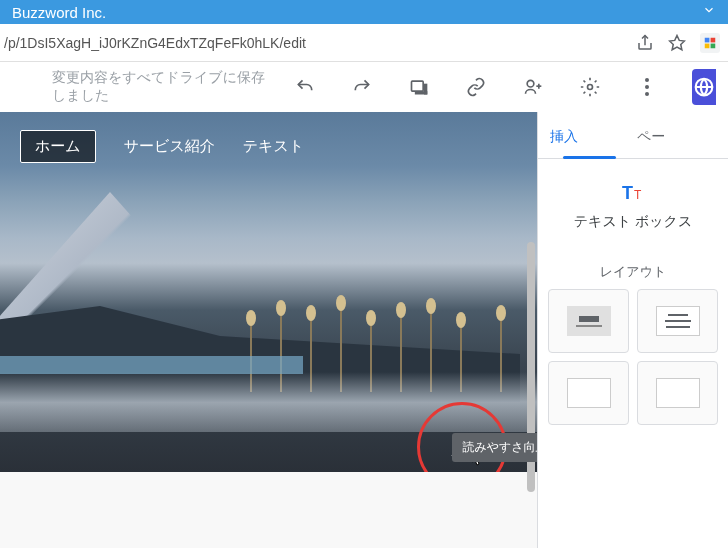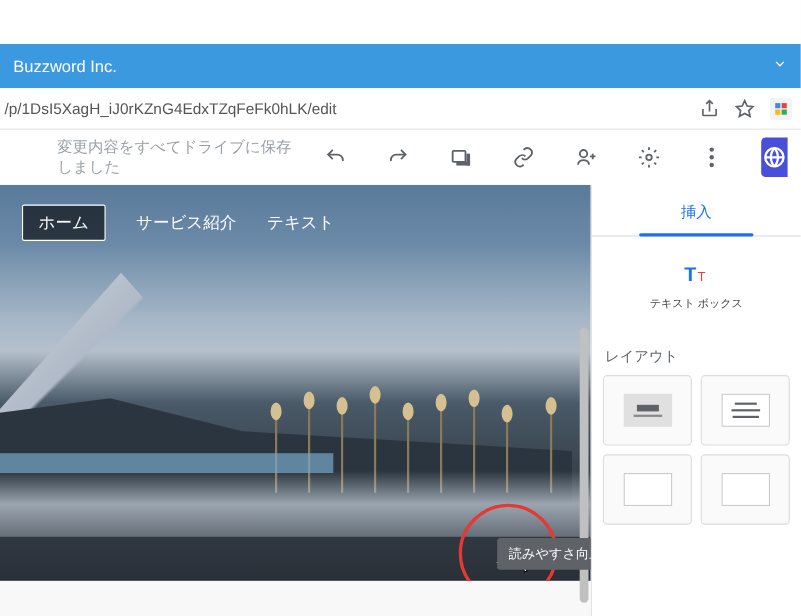--- a/index.html
+++ b/index.html
@@ -1,18 +1,18 @@
 <!DOCTYPE html>
 <html><head>
 <meta charset="utf-8">
 <style>
 * { margin: 0; padding: 0; box-sizing: border-box; }
 body { font-family: -apple-system, BlinkMacSystemFont, "Segoe UI", "Hiragino Sans", "Meiryo", sans-serif; width: 728px; height: 560px; overflow: hidden; background: #fff; position: relative; }
 
-.titlebar { background: #3b99e0; color: #fff; height: 40px; display: flex; align-items: center; padding: 0 12px; justify-content: space-between; margin-top: 40px; }
+.titlebar { background: #3b99e0; color: #fff; height: 24px; display: flex; align-items: center; padding: 0 12px; justify-content: space-between; }
 .titlebar-text { font-size: 15px; color: #fff; }
 .titlebar-chevron { color: #fff; }
 
 .urlbar { height: 38px; background: #fff; border-bottom: 1px solid #e0e0e0; display: flex; align-items: center; padding: 0 8px 0 0; gap: 10px; }
 .url-text { flex: 1; color: #555; font-size: 14px; padding-left: 4px; white-space: nowrap; overflow: hidden; }
 .url-icons { display: flex; gap: 14px; align-items: center; }
 .url-icn { width: 18px; height: 18px; color: #5f6368; display: flex; align-items:center; justify-content:center;}
 .url-ext { width: 20px; height: 20px; background: #f1f3f4; border-radius: 3px; display:flex; align-items:center; justify-content:center; font-size:11px;}
 
 .toolbar { height: 50px; background: #fff; display: flex; align-items: center; padding: 0 12px; gap: 17px; }
@@ -48,30 +48,30 @@
 .red-circle { width:90px; height:90px; border:3px solid #e53935; border-radius:50%; display:flex; align-items:center; justify-content:center; position:relative;}
 .sparkle-btn { width:40px;height:40px; display:flex;align-items:center;justify-content:center; color:#fff; position:relative;}
 .cursor-ptr { position:absolute; bottom:18px; right:22px; z-index:11;}
 
 .tooltip { position:absolute; right:-130px; bottom:86px; background:#5f6368; color:#fff; font-size:12px; padding:6px 10px; border-radius:3px; white-space:nowrap; z-index:20;}
 
 .scroll-thumb { position:absolute; right:2px; top:130px; width:8px; height:250px; background:#c0c0c0; border-radius:4px;}
 
 .sidepanel { width: 191px; background: #fff; border-left: 1px solid #dadce0; display: flex; flex-direction: column; padding-top: 4px;}
 .sp-tabs { display: flex; border-bottom: 1px solid #dadce0; padding:0 8px;}
-.sp-tab { flex: 1; text-align: center; padding: 12px 4px; font-size: 14px; color: #5f6368; position: relative; white-space:nowrap;}
+.sp-tab { flex: 1; padding: 12px 4px; font-size: 14px; color: #5f6368; position: relative; white-space:nowrap;}
 .sp-tab.active { color: #1a73e8; }
 .sp-tab.active::after { content:''; position:absolute; bottom:-1px; left:20%; right:20%; height:3px; background:#1a73e8; border-radius:3px;}
 
 .sp-items { padding: 20px 8px; display:flex; flex-direction:column; gap:28px;}
 .sp-item { display:flex; flex-direction:column; align-items:center; gap:6px;}
 .sp-item-icn { width:28px; height:28px; display:flex; align-items:center; justify-content:center;}
-.sp-item-lbl { font-size:10px; color:#3c4043; text-align:center;}
-
-.sp-section-title { font-size:13px; color:#5f6368; padding:12px 12px 8px;}
+.sp-item-lbl { font-size:14px; color:#3c4043; text-align:center;}
+
+.sp-section-title { font-size:13px; color:#5f6368; padding:12px 12px 8px;text-align:center;}
 .layout-grid { padding: 0 10px; display:grid; grid-template-columns:1fr 1fr; gap:8px;}
 .layout-card { height:64px; border:1px solid #dadce0; border-radius:4px; background:#fafafa; display:flex; align-items:center; justify-content:center;}
 .lc-inner { width:44px; height:30px; background:#fff; border:1px solid #ccc; display:flex; align-items:center; justify-content:center;}
 .lc-line{width:20px;height:2px;background:#5f6368;margin:2px 0;}
 .lc-hdr { width:44px;height:30px;background:#e0e0e0;display:flex;flex-direction:column;align-items:center;justify-content:center;gap:3px;}
 .lc-hdr-bar{width:20px;height:6px;background:#5f6368;}
 </style>
 </head>
 <body>
 
@@ -211,20 +211,21 @@
         </div>
       </div>
     </div>
     <div class="tooltip">読みやすさ向上のための調整を解除</div>
     <div class="scroll-thumb"></div>
   </div>
 
   <div class="sidepanel">
     <div class="sp-tabs">
       <div class="sp-tab active">挿入</div>
+      <div class="sp-tab">ペー</div>
     </div>
     <div class="sp-items">
       <div class="sp-item">
         <div class="sp-item-icn">
           <svg width="26" height="22" viewBox="0 0 26 22">
               <text x="2" y="17" font-size="18" font-weight="bold" fill="#1a73e8">T</text>
               <text x="14" y="17" font-size="12" fill="#ea4335">T</text>
             </svg>
         </div>
         <span class="sp-item-lbl">テキスト ボックス</span>

